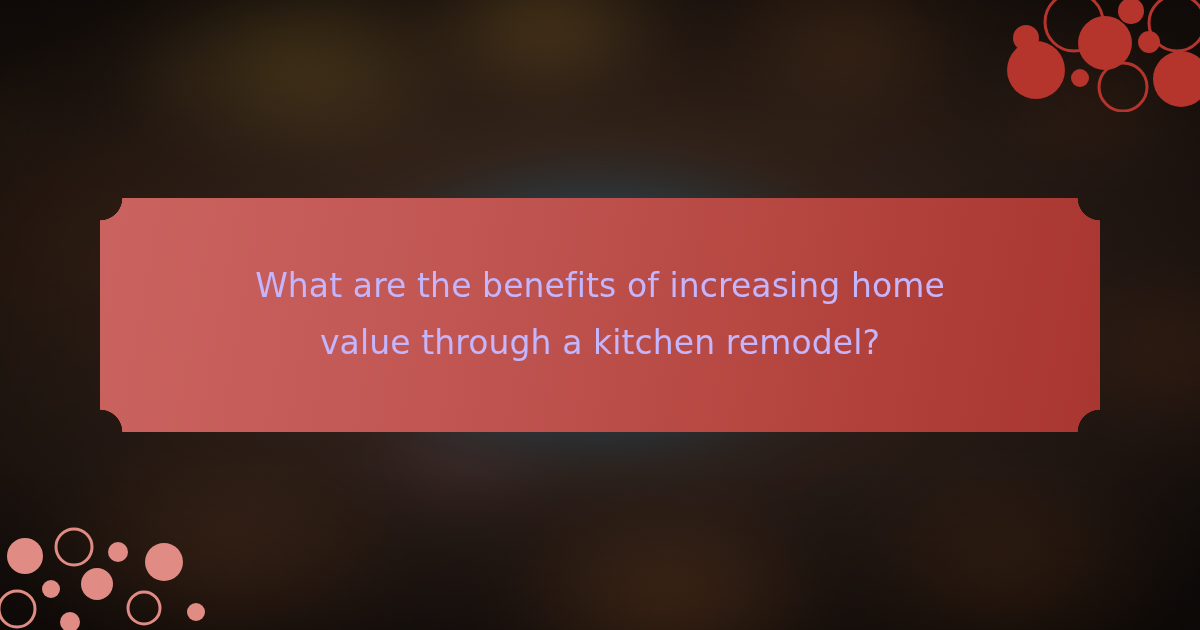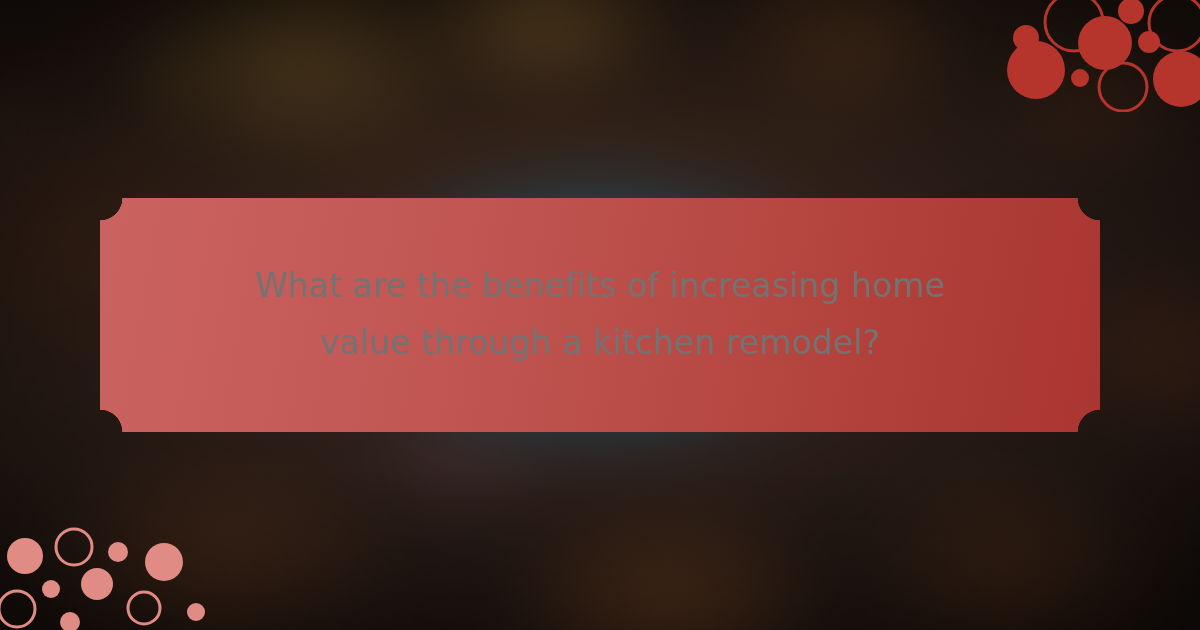--- a/index.html
+++ b/index.html
@@ -100,21 +100,21 @@
       radial-gradient(circle 23px at 0 100%, transparent 0 22px, #000 22.6px),
       radial-gradient(circle 23px at 100% 100%, transparent 0 22px, #000 22.6px);
     mask-composite:intersect;
   }
 
   #quote-text {
     position:relative;
     width:100%;
     padding:0 56px;
     text-align:center;
-    color:#737373;
+    color:#c4b5fd;
     font-family:"DejaVu Sans", sans-serif;
     font-size:33px;
     font-weight:400;
     line-height:1.72;
     letter-spacing:.1px;
     white-space:pre-line;
     text-rendering:optimizeLegibility;
   }
 </style>
 </head>

